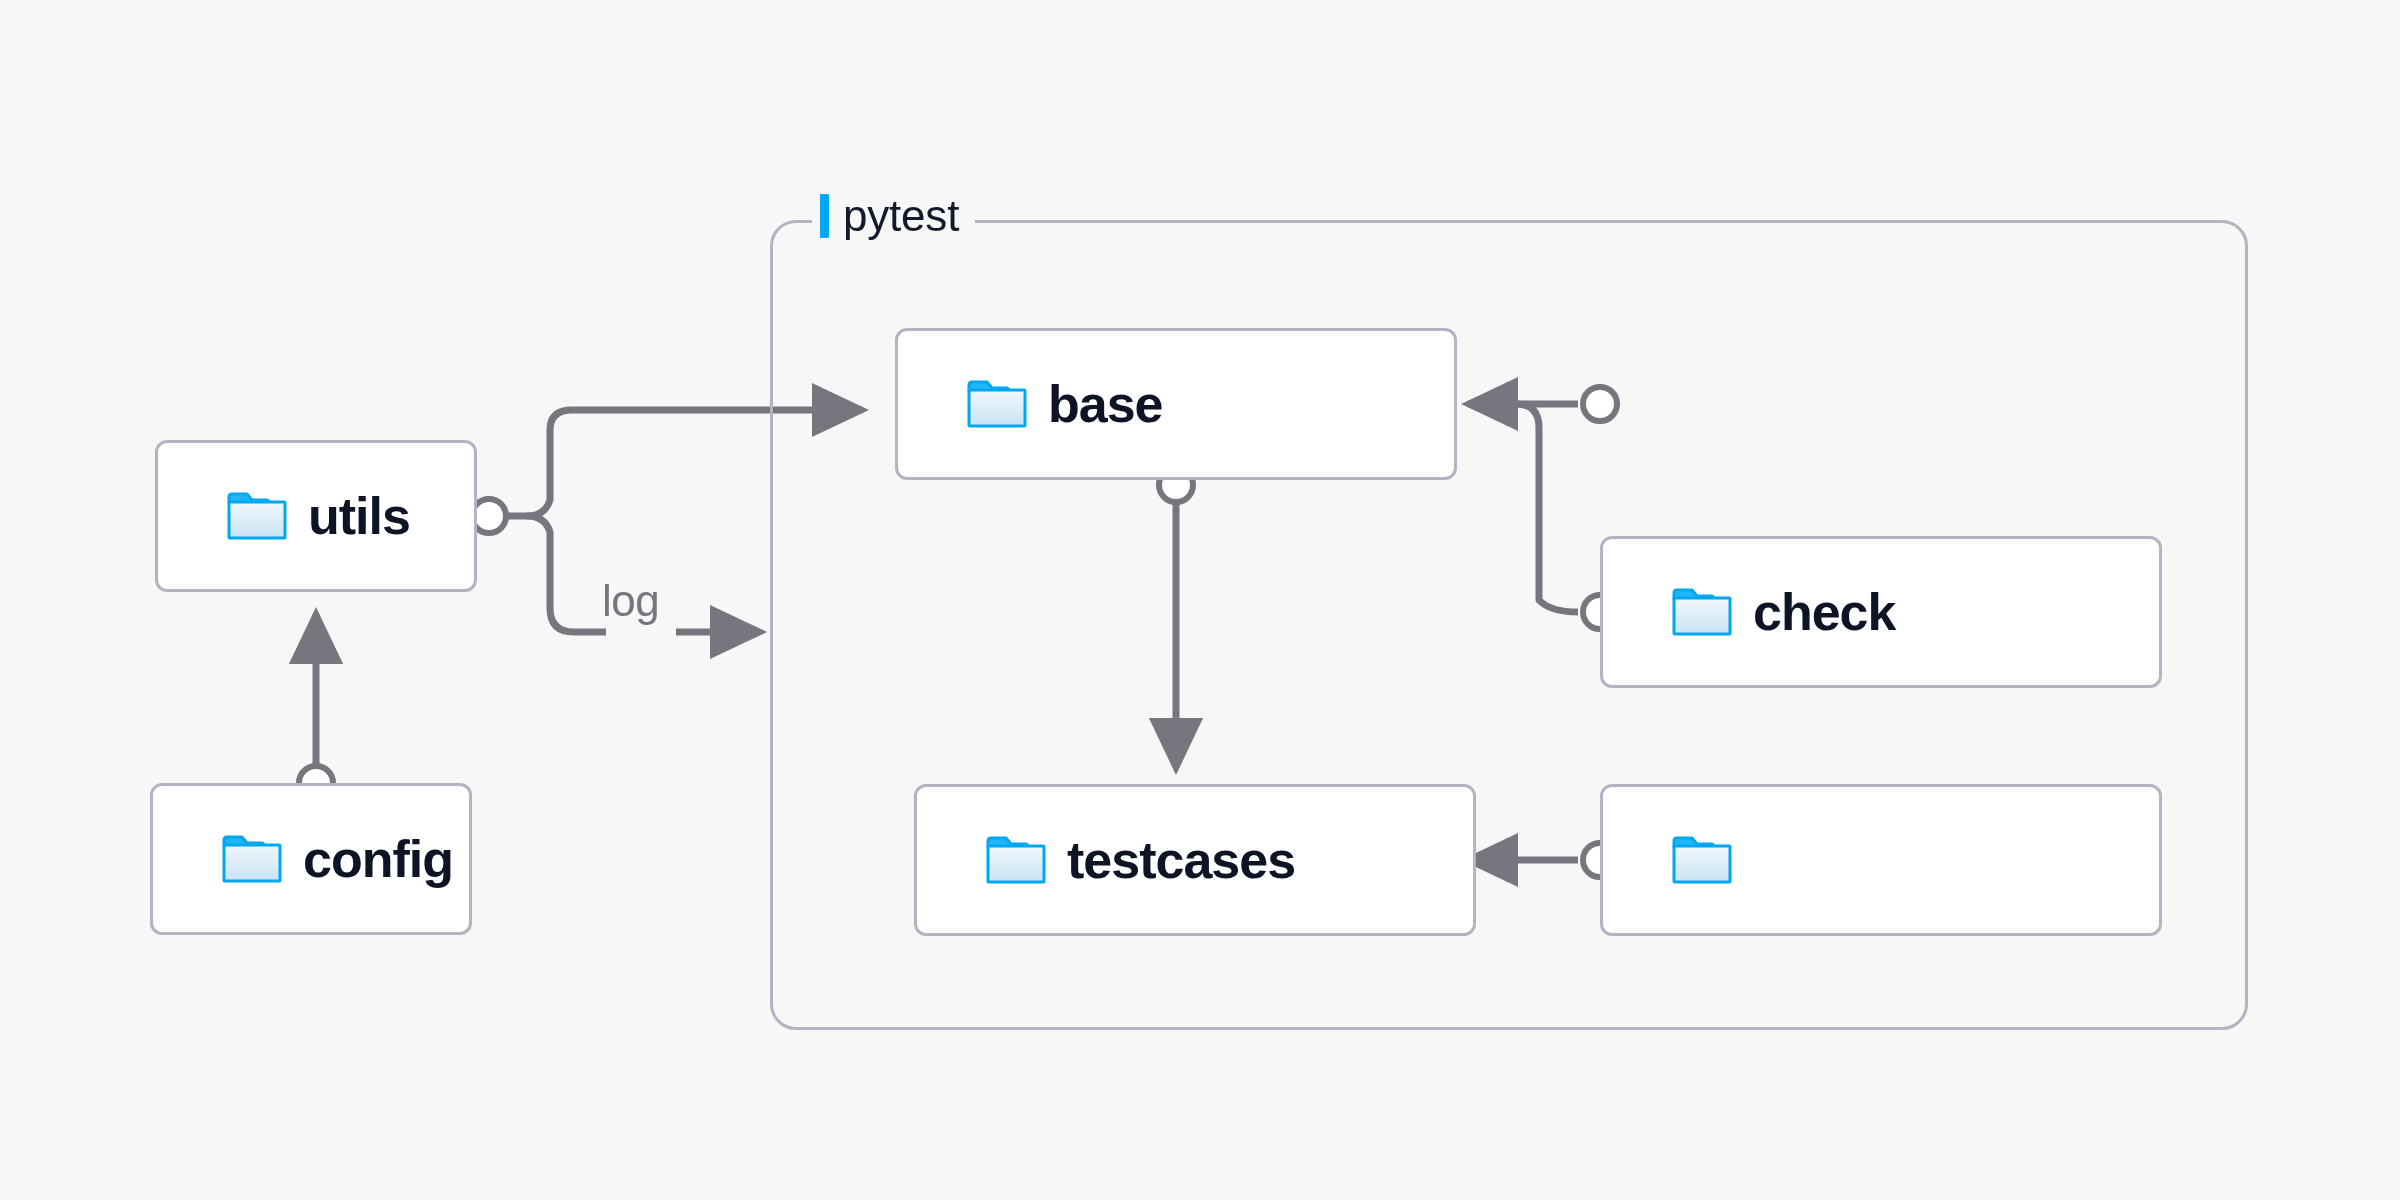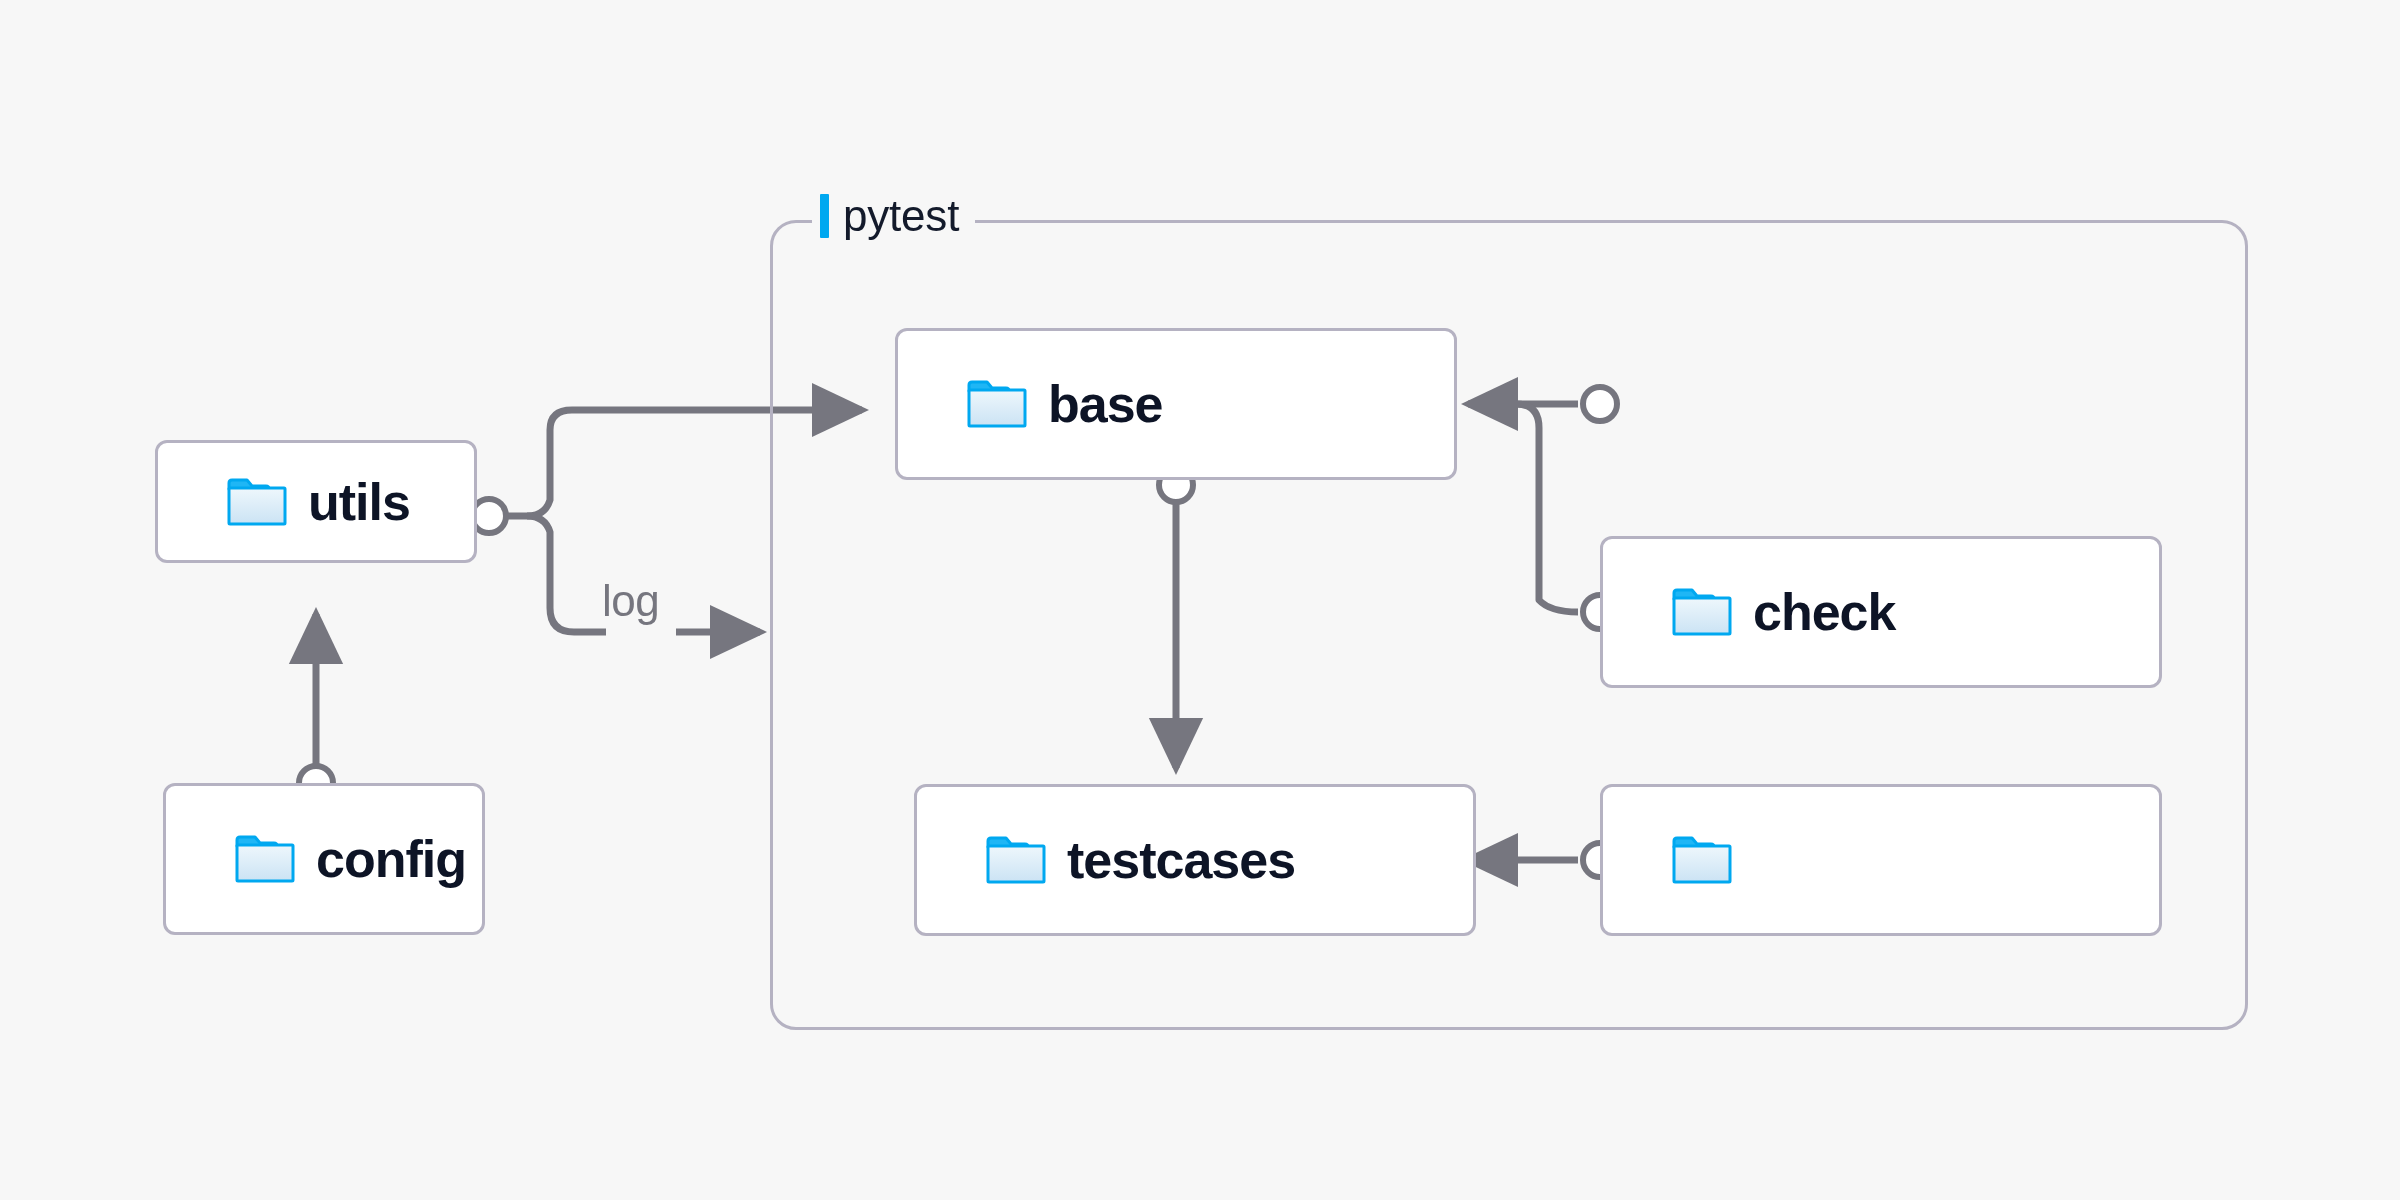--- a/index.html
+++ b/index.html
@@ -135,29 +135,29 @@
       <circle cx="1600" cy="860" r="17"></circle>
     </g>
   </svg>
 
   <div class="group-box" style="left:770px; top:220px; width:1478px; height:810px;"></div>
   <div class="group-label-wrap" style="left:812px; top:188px;">
     <span class="group-accent-bar"></span>
     <span class="group-label-text">pytest</span>
   </div>
 
-  <div class="node" style="left:155px; top:440px; width:322px; height:123px;">
+  <div class="node" style="left:155px; top:440px; width:322px; height:152px;">
     <svg class="folder-icon" viewBox="0 0 62 50">
       <path d="M3 12 L3 6 Q3 3 6 3 L21 3 L26 9 L40 9 Q43 9 43 12 Z" fill="#1fb6f5" stroke="#00a8f0" stroke-width="3" stroke-linejoin="round"></path>
       <rect x="3" y="11" width="56" height="36" rx="1" fill="url(#folderGrad)" stroke="#00a8f0" stroke-width="3"></rect>
     </svg>
     <span class="node-label">utils</span>
   </div>
 
-  <div class="node" style="left:163px; top:783px; width:322px; height:152px;">
+  <div class="node" style="left:150px; top:783px; width:322px; height:152px;">
     <svg class="folder-icon" viewBox="0 0 62 50">
       <path d="M3 12 L3 6 Q3 3 6 3 L21 3 L26 9 L40 9 Q43 9 43 12 Z" fill="#1fb6f5" stroke="#00a8f0" stroke-width="3" stroke-linejoin="round"></path>
       <rect x="3" y="11" width="56" height="36" rx="1" fill="url(#folderGrad)" stroke="#00a8f0" stroke-width="3"></rect>
     </svg>
     <span class="node-label">config</span>
   </div>
 
   <div class="node" style="left:895px; top:328px; width:562px; height:152px;">
     <svg class="folder-icon" viewBox="0 0 62 50">
       <path d="M3 12 L3 6 Q3 3 6 3 L21 3 L26 9 L40 9 Q43 9 43 12 Z" fill="#1fb6f5" stroke="#00a8f0" stroke-width="3" stroke-linejoin="round"></path>

